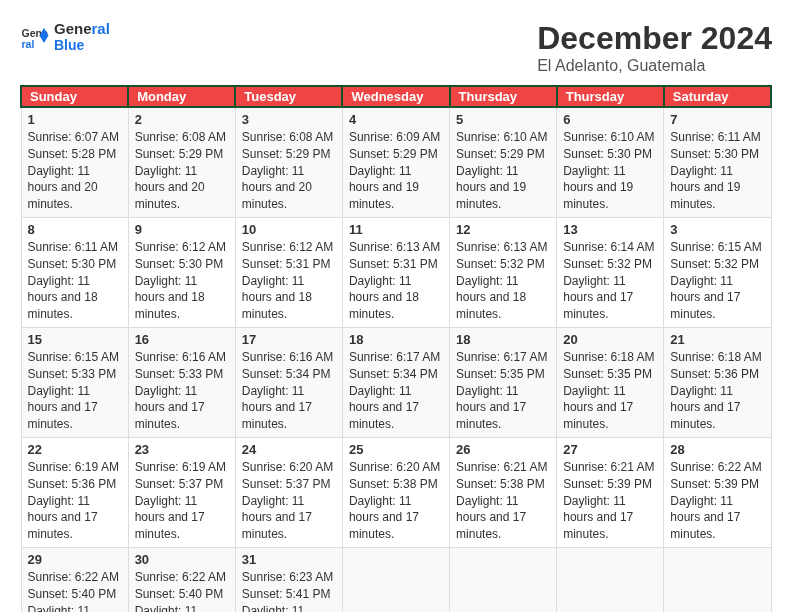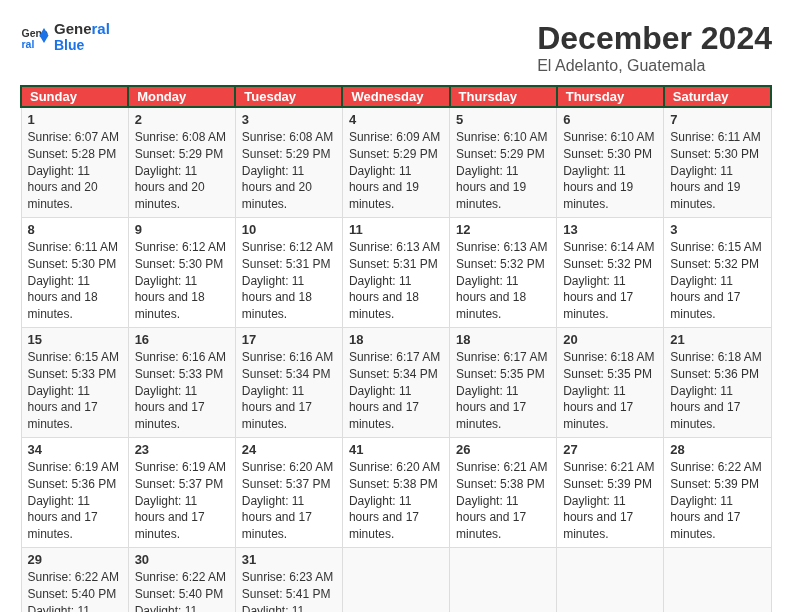--- a/index.html
+++ b/index.html
@@ -201,33 +201,33 @@
           <span class="day-number">20</span>
           <div class="day-info">Sunrise: 6:18 AM<br>Sunset: 5:35 PM<br>Daylight: 11 hours and 17 minutes.</div>
         </td>
         <td>
           <span class="day-number">21</span>
           <div class="day-info">Sunrise: 6:18 AM<br>Sunset: 5:36 PM<br>Daylight: 11 hours and 17 minutes.</div>
         </td>
       </tr>
       <tr>
         <td>
-          <span class="day-number">34</span>
+          <span class="day-number">22</span>
           <div class="day-info">Sunrise: 6:19 AM<br>Sunset: 5:36 PM<br>Daylight: 11 hours and 17 minutes.</div>
         </td>
         <td>
           <span class="day-number">23</span>
           <div class="day-info">Sunrise: 6:19 AM<br>Sunset: 5:37 PM<br>Daylight: 11 hours and 17 minutes.</div>
         </td>
         <td>
           <span class="day-number">24</span>
           <div class="day-info">Sunrise: 6:20 AM<br>Sunset: 5:37 PM<br>Daylight: 11 hours and 17 minutes.</div>
         </td>
         <td>
-          <span class="day-number">41</span>
+          <span class="day-number">25</span>
           <div class="day-info">Sunrise: 6:20 AM<br>Sunset: 5:38 PM<br>Daylight: 11 hours and 17 minutes.</div>
         </td>
         <td>
           <span class="day-number">26</span>
           <div class="day-info">Sunrise: 6:21 AM<br>Sunset: 5:38 PM<br>Daylight: 11 hours and 17 minutes.</div>
         </td>
         <td>
           <span class="day-number">27</span>
           <div class="day-info">Sunrise: 6:21 AM<br>Sunset: 5:39 PM<br>Daylight: 11 hours and 17 minutes.</div>
         </td>

